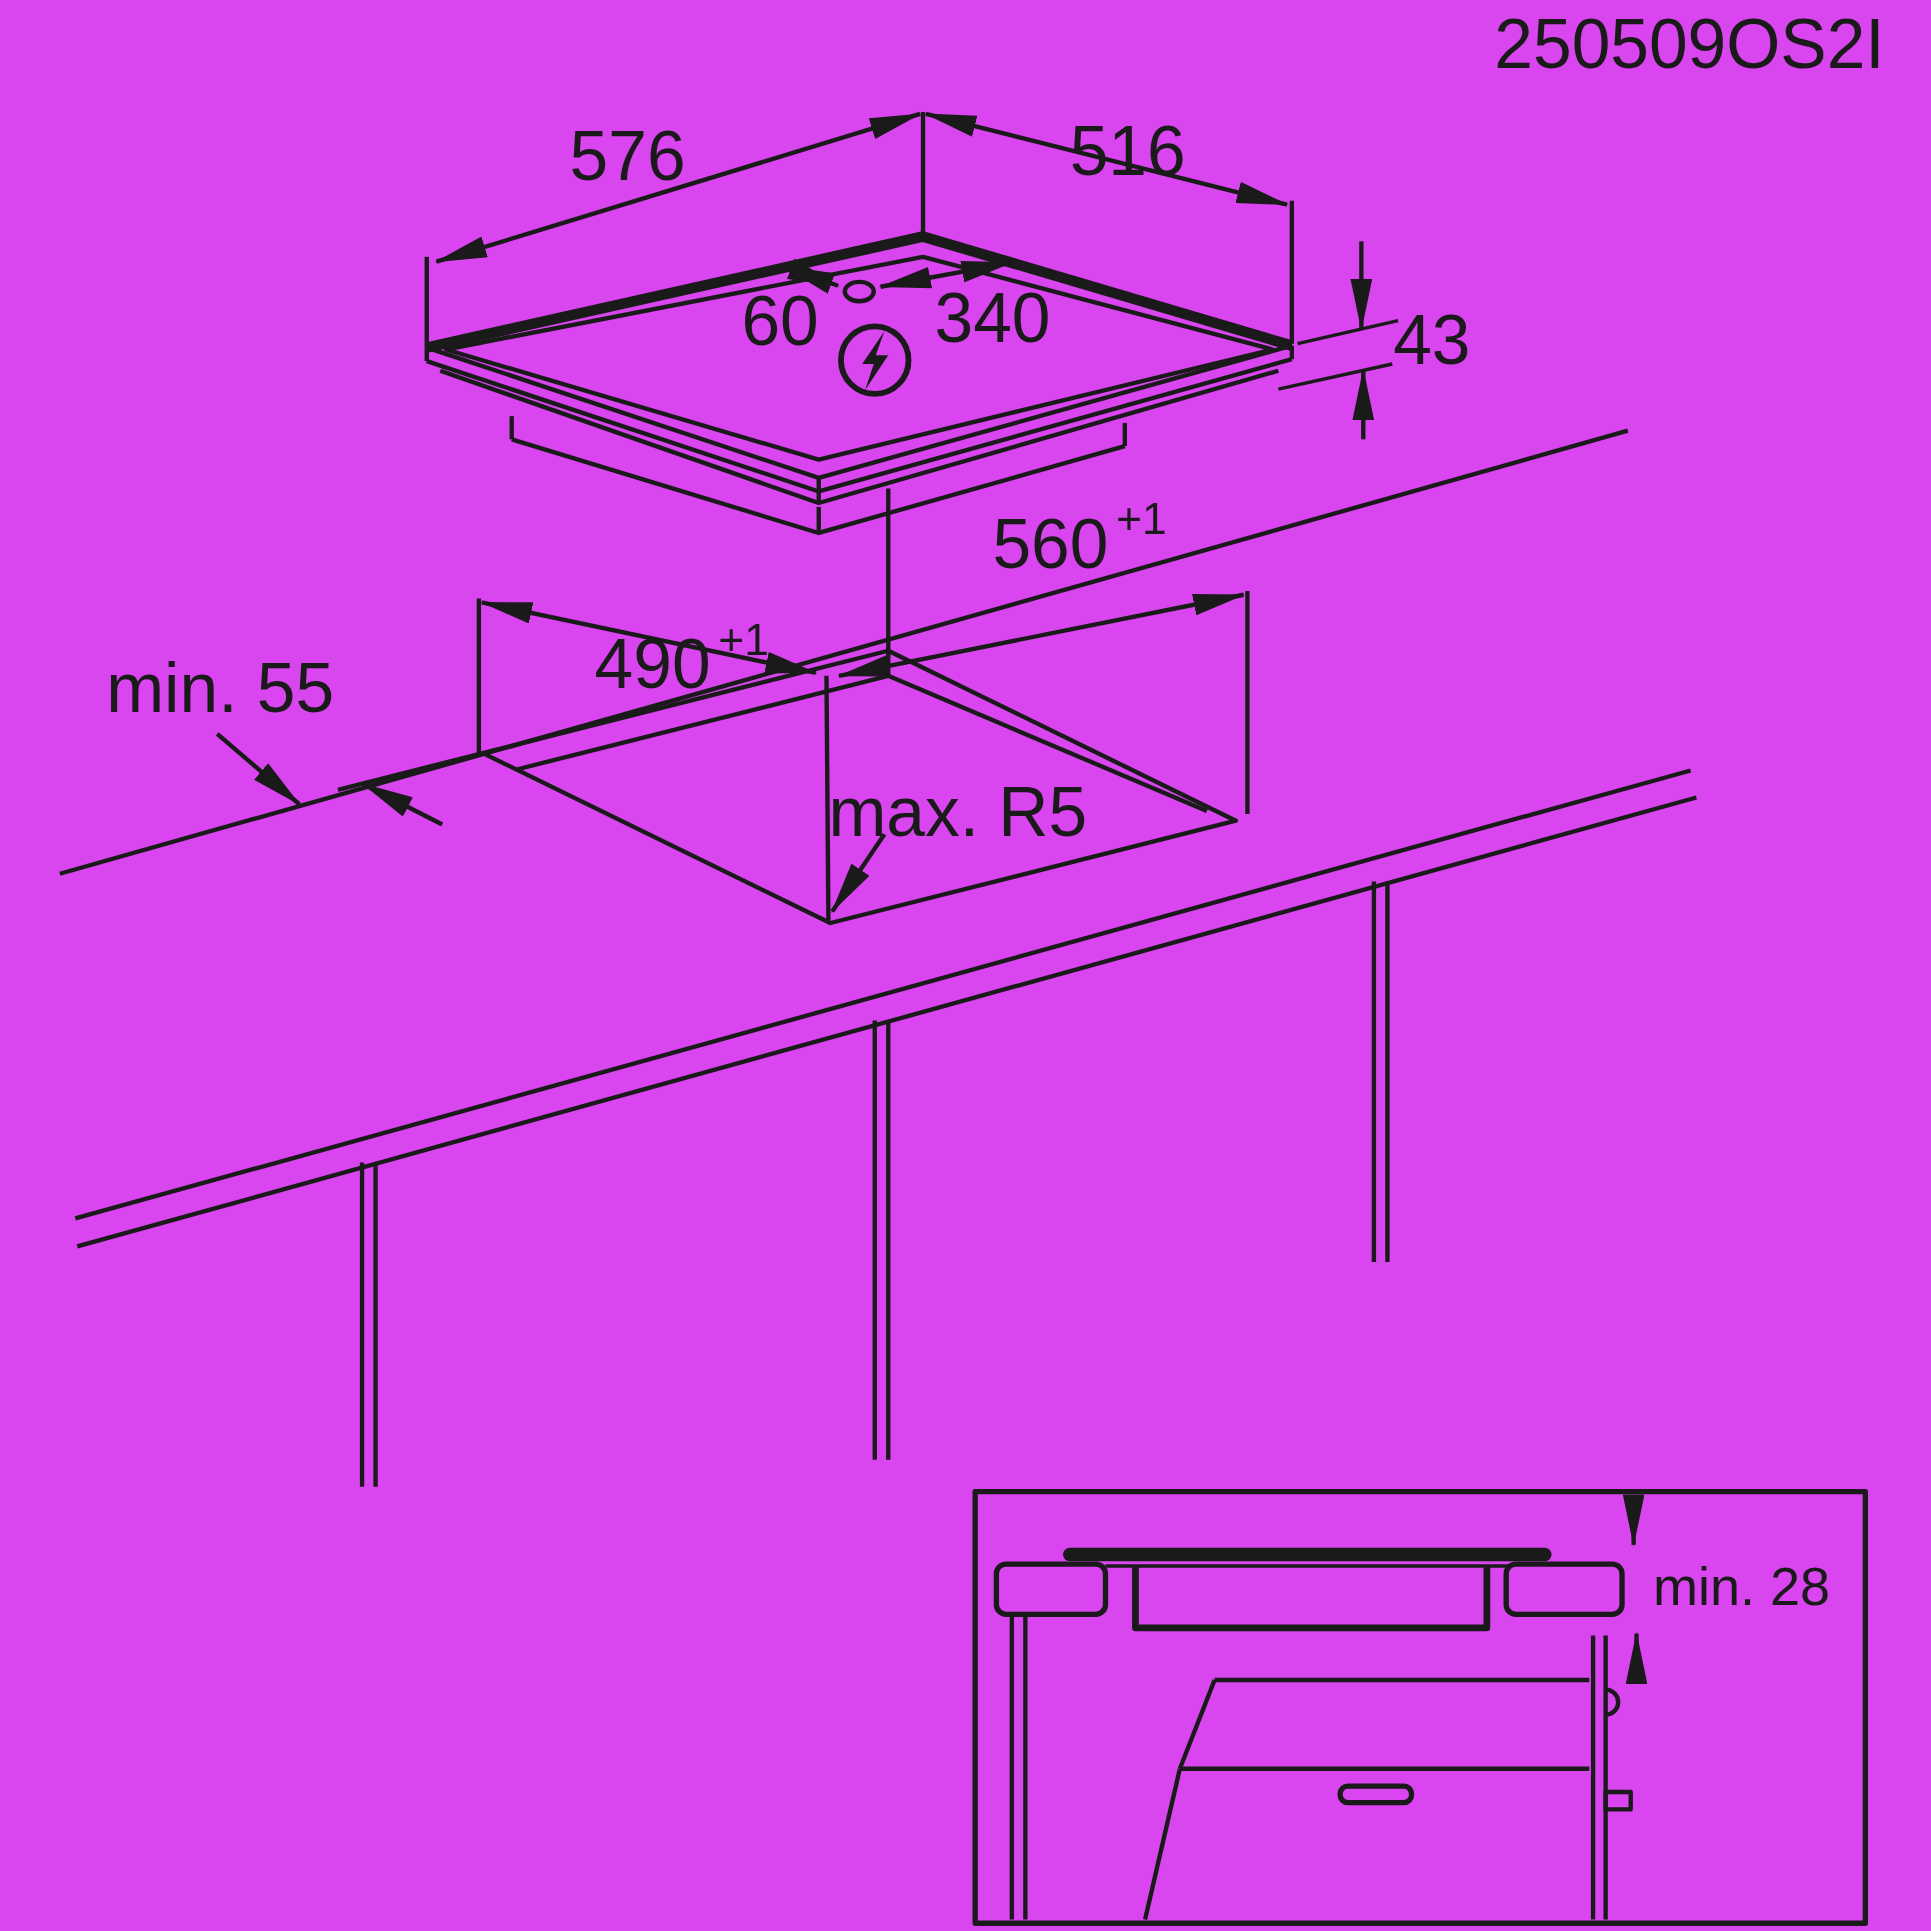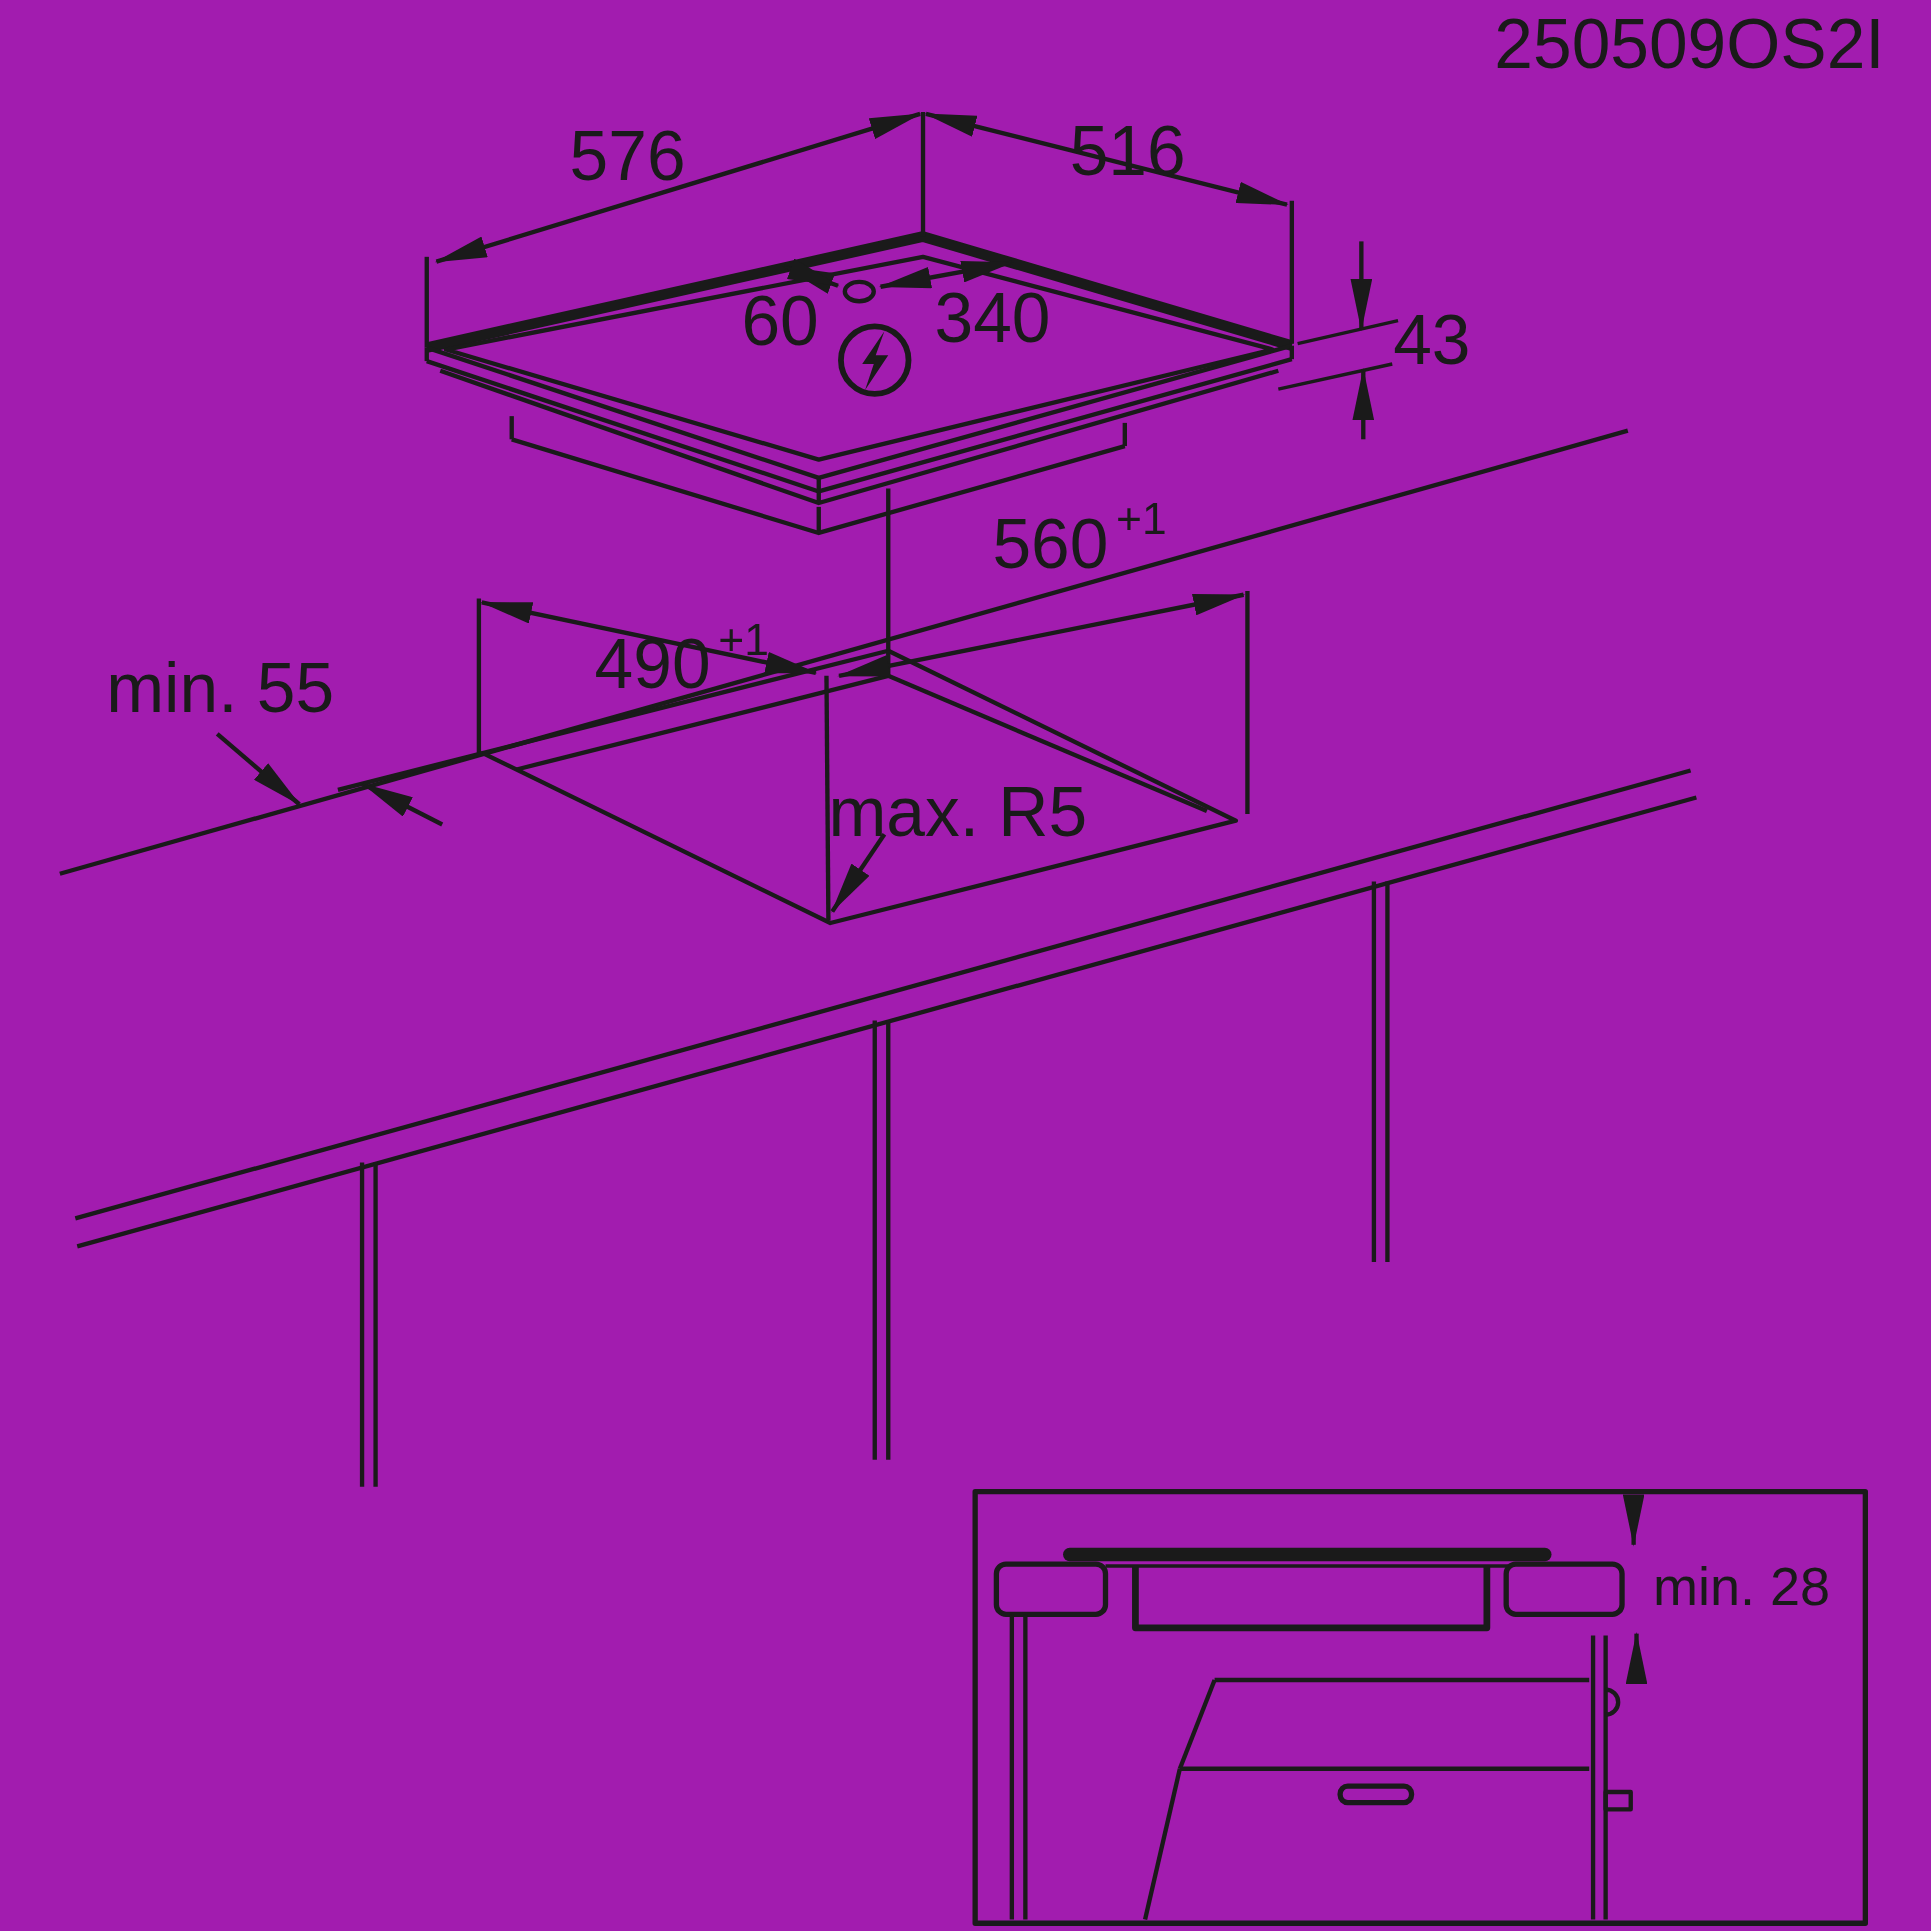--- a/index.html
+++ b/index.html
@@ -1,16 +1,16 @@
 <!DOCTYPE html>
 <html><head>
 <meta charset="utf-8">
 <style>
   html,body{margin:0;padding:0;background:#ffffff;}
-  .page{width:1931px;height:1931px;position:relative;background:#a21caf;
+  .page{width:1931px;height:1931px;position:relative;background:#d946ef;
         font-family:"Liberation Sans", sans-serif;}
   svg{display:block}
   text{fill:#1a1a1a;font-family:"Liberation Sans", sans-serif;}
   .dim{font-size:72px;}
   .sup{font-size:46px;}
   .small{font-size:56px;}
   .ln{stroke:#1a1a1a;fill:none;stroke-linejoin:round;}
   .w3{stroke-width:3.5px;}
   .w4{stroke-width:4.5px;}
   .w5{stroke-width:5.5px;}

